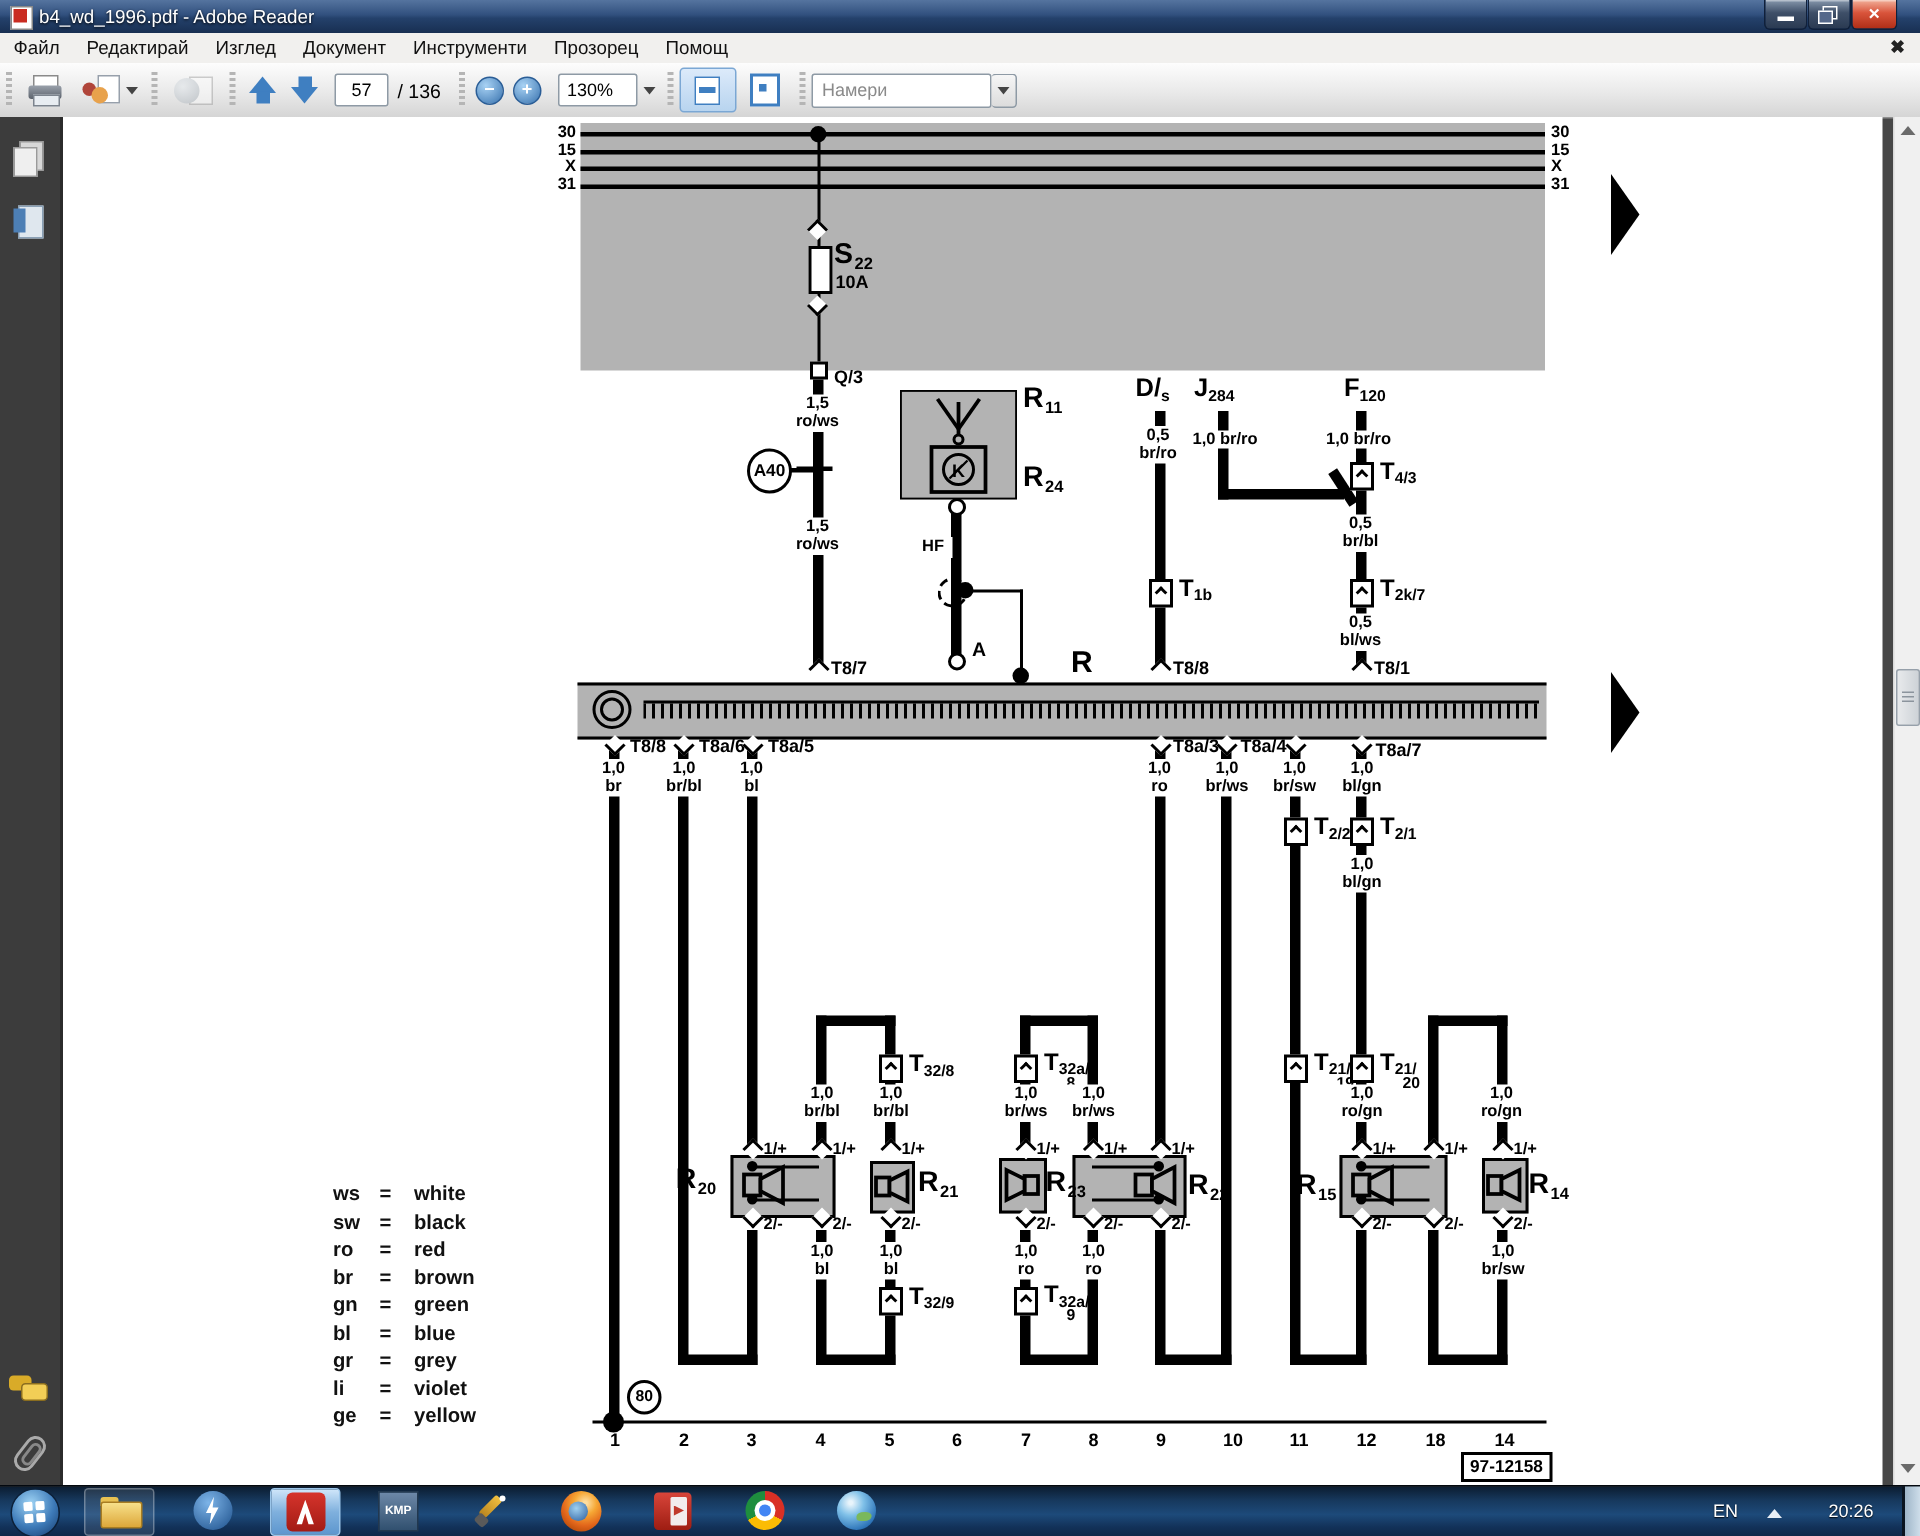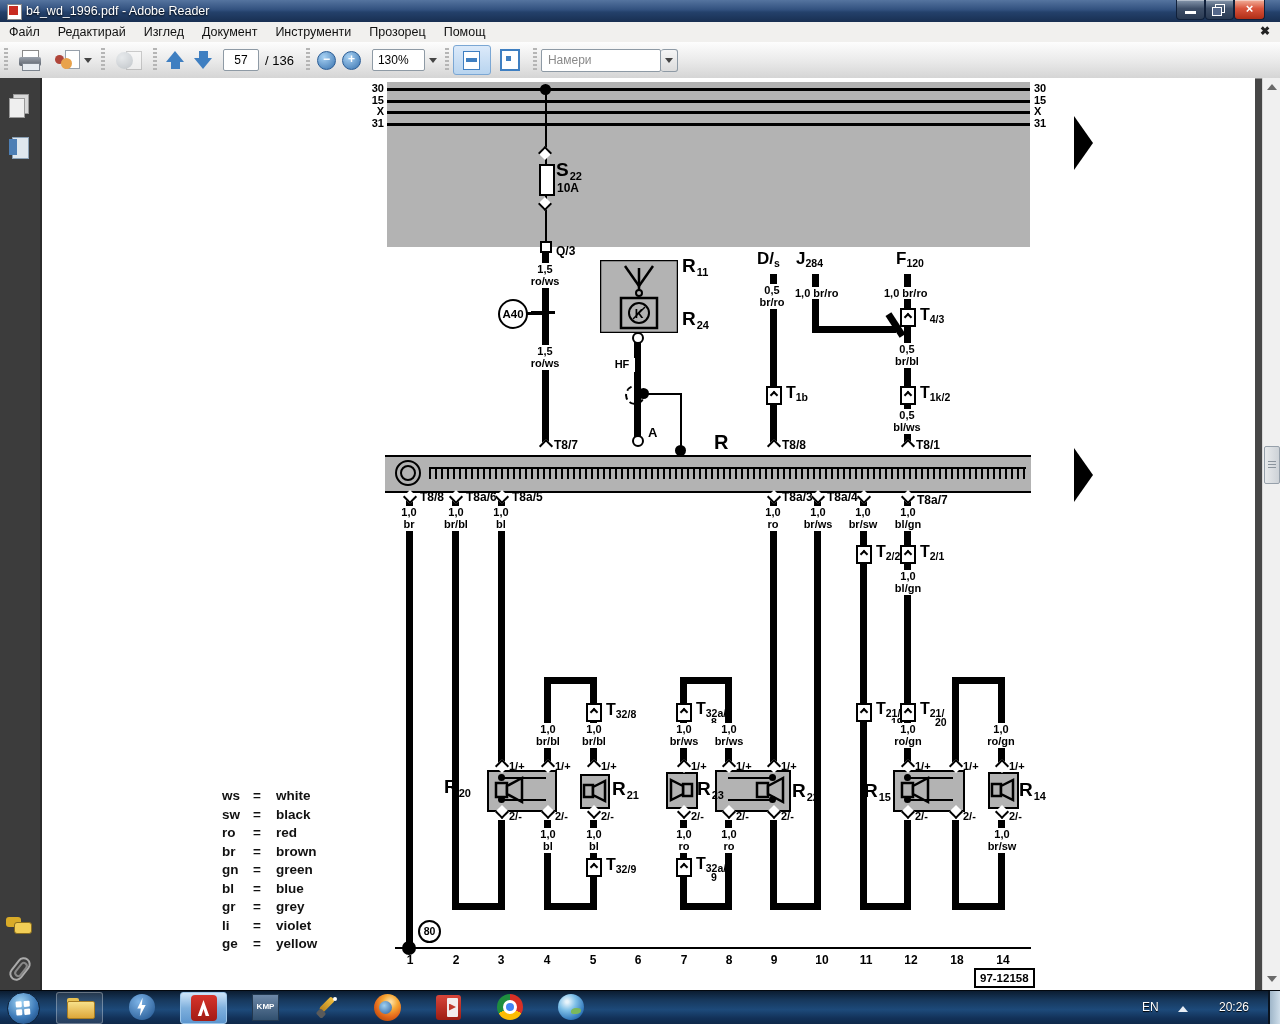--- a/index.html
+++ b/index.html
@@ -291,21 +291,21 @@
     <div class="au"></div>
   </div>
 <div class="d tl" style="left:786px;top:385px"><span>T</span><span class="sb">1b</span></div>
 <div class="d tbx" style="left:900px;top:308px">
     <div class="au"></div>
   </div>
 <div class="d tl" style="left:920px;top:307px"><span>T</span><span class="sb">4/3</span></div>
 <div class="d tbx" style="left:900px;top:386px">
     <div class="au"></div>
   </div>
-<div class="d tl" style="left:920px;top:385px"><span>T</span><span class="sb">1k/2</span></div>
+<div class="d tl" style="left:920px;top:385px"><span>T</span><span class="sb">2k/7</span></div>
 
 <div class="d au" style="left:541px;top:441px"></div>
 <div class="d tm" style="left:554px;top:439px">T8/7</div>
 <div class="d tm" style="left:648px;top:427px;font-size:13px">A</div>
 <div class="d au" style="left:769px;top:441px"></div>
 <div class="d tm" style="left:782px;top:439px">T8/8</div>
 <div class="d au" style="left:903px;top:441px"></div>
 <div class="d tm" style="left:916px;top:439px">T8/1</div>
 <div class="d" style="left:714px;top:431px;font-weight:bold;font-size:20px">R</div>
 
@@ -400,21 +400,21 @@
 <div class="d ndot" style="left:498px;top:796px;width:7px;height:7px"></div>
 <div class="d tn" style="left:728px;top:777px;width:45px;height:2px"></div>
 <div class="d tn" style="left:728px;top:799px;width:45px;height:2px"></div>
 <div class="d ndot" style="left:769px;top:774px;width:7px;height:7px"></div>
 <div class="d ndot" style="left:769px;top:796px;width:7px;height:7px"></div>
 <div class="d tn" style="left:908px;top:777px;width:45px;height:2px"></div>
 <div class="d tn" style="left:908px;top:799px;width:45px;height:2px"></div>
 <div class="d ndot" style="left:904px;top:774px;width:7px;height:7px"></div>
 <div class="d ndot" style="left:904px;top:796px;width:7px;height:7px"></div>
 
-<div class="d br1" style="left:444px;top:777px;width:40px;text-align:left"><span>R</span><span class="bsub">20</span></div>
+<div class="d br1" style="left:444px;top:777px;width:40px;text-align:center"><span>R</span><span class="bsub">20</span></div>
 <div class="d br1" style="left:612px;top:779px"><span>R</span><span class="bsub">21</span></div>
 <div class="d br1" style="left:697px;top:779px"><span>R</span><span class="bsub">23</span></div>
 <div class="d br1" style="left:792px;top:781px"><span>R</span><span class="bsub">22</span></div>
 <div class="d br1" style="left:864px;top:781px"><span>R</span><span class="bsub">15</span></div>
 <div class="d br1" style="left:1019px;top:780px"><span>R</span><span class="bsub">14</span></div>
 
 <div class="d au" style="left:497px;top:761px"></div>
 <div class="d au" style="left:543px;top:761px"></div>
 <div class="d au" style="left:589px;top:761px"></div>
 <div class="d au" style="left:679px;top:761px"></div>

